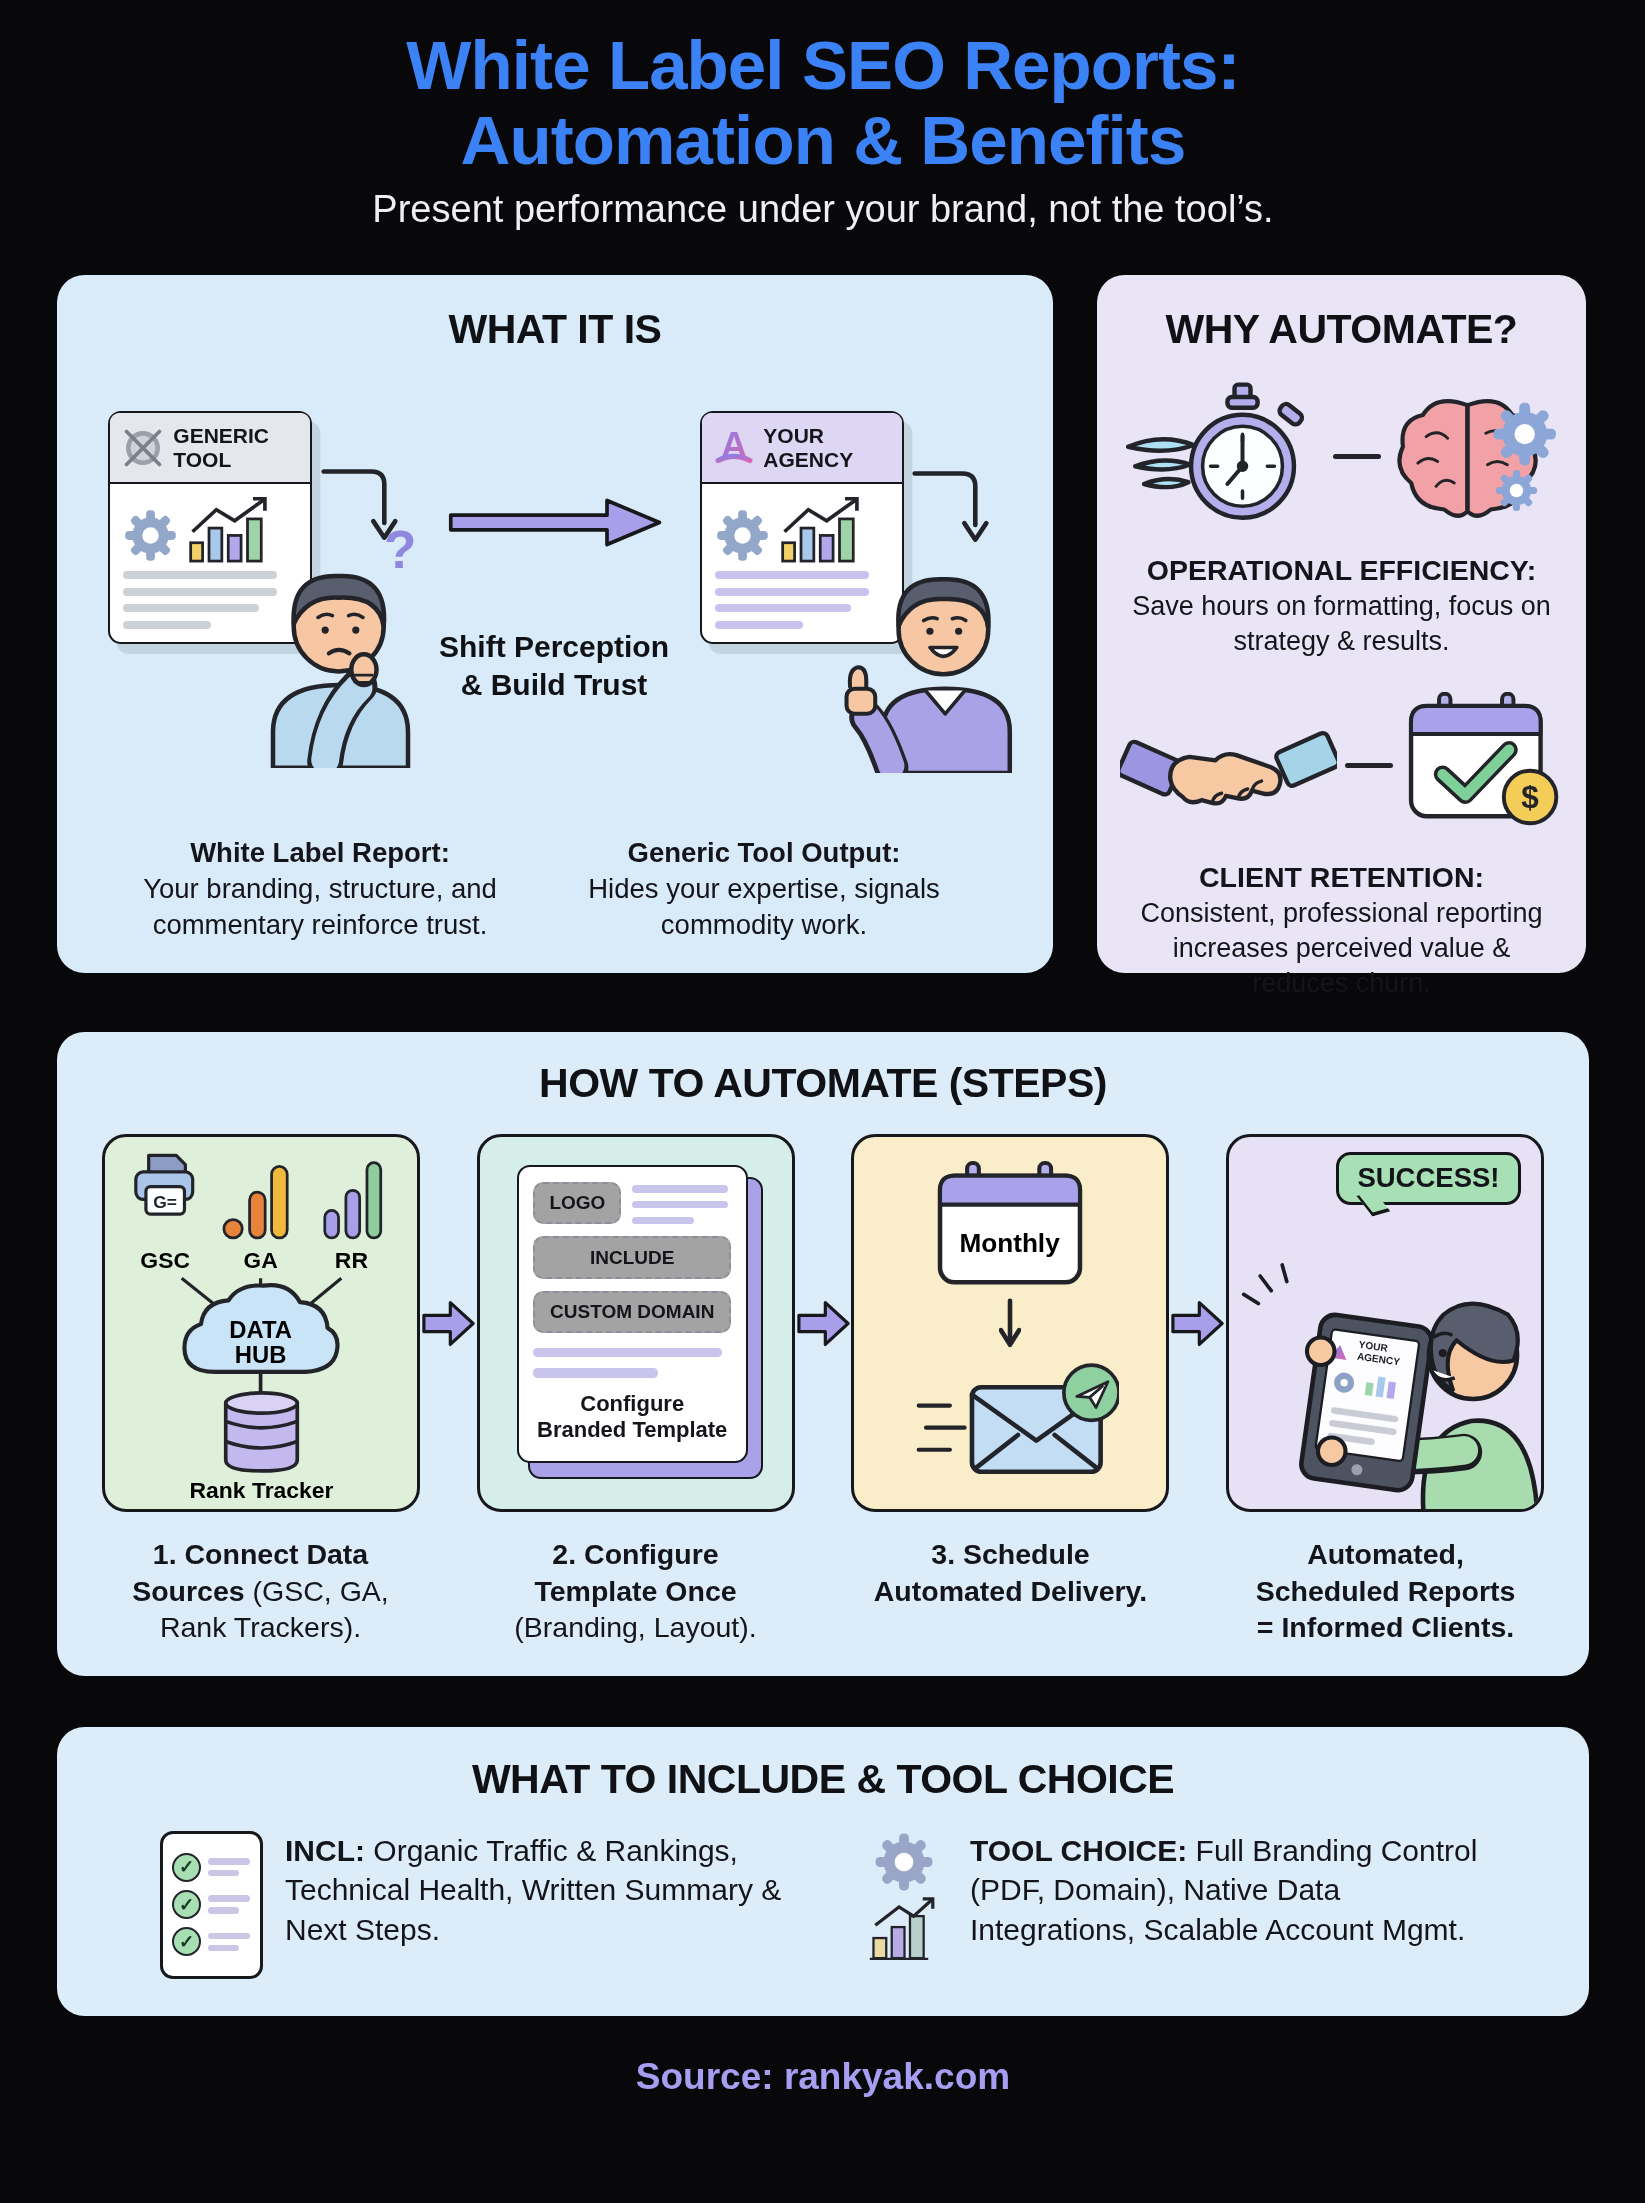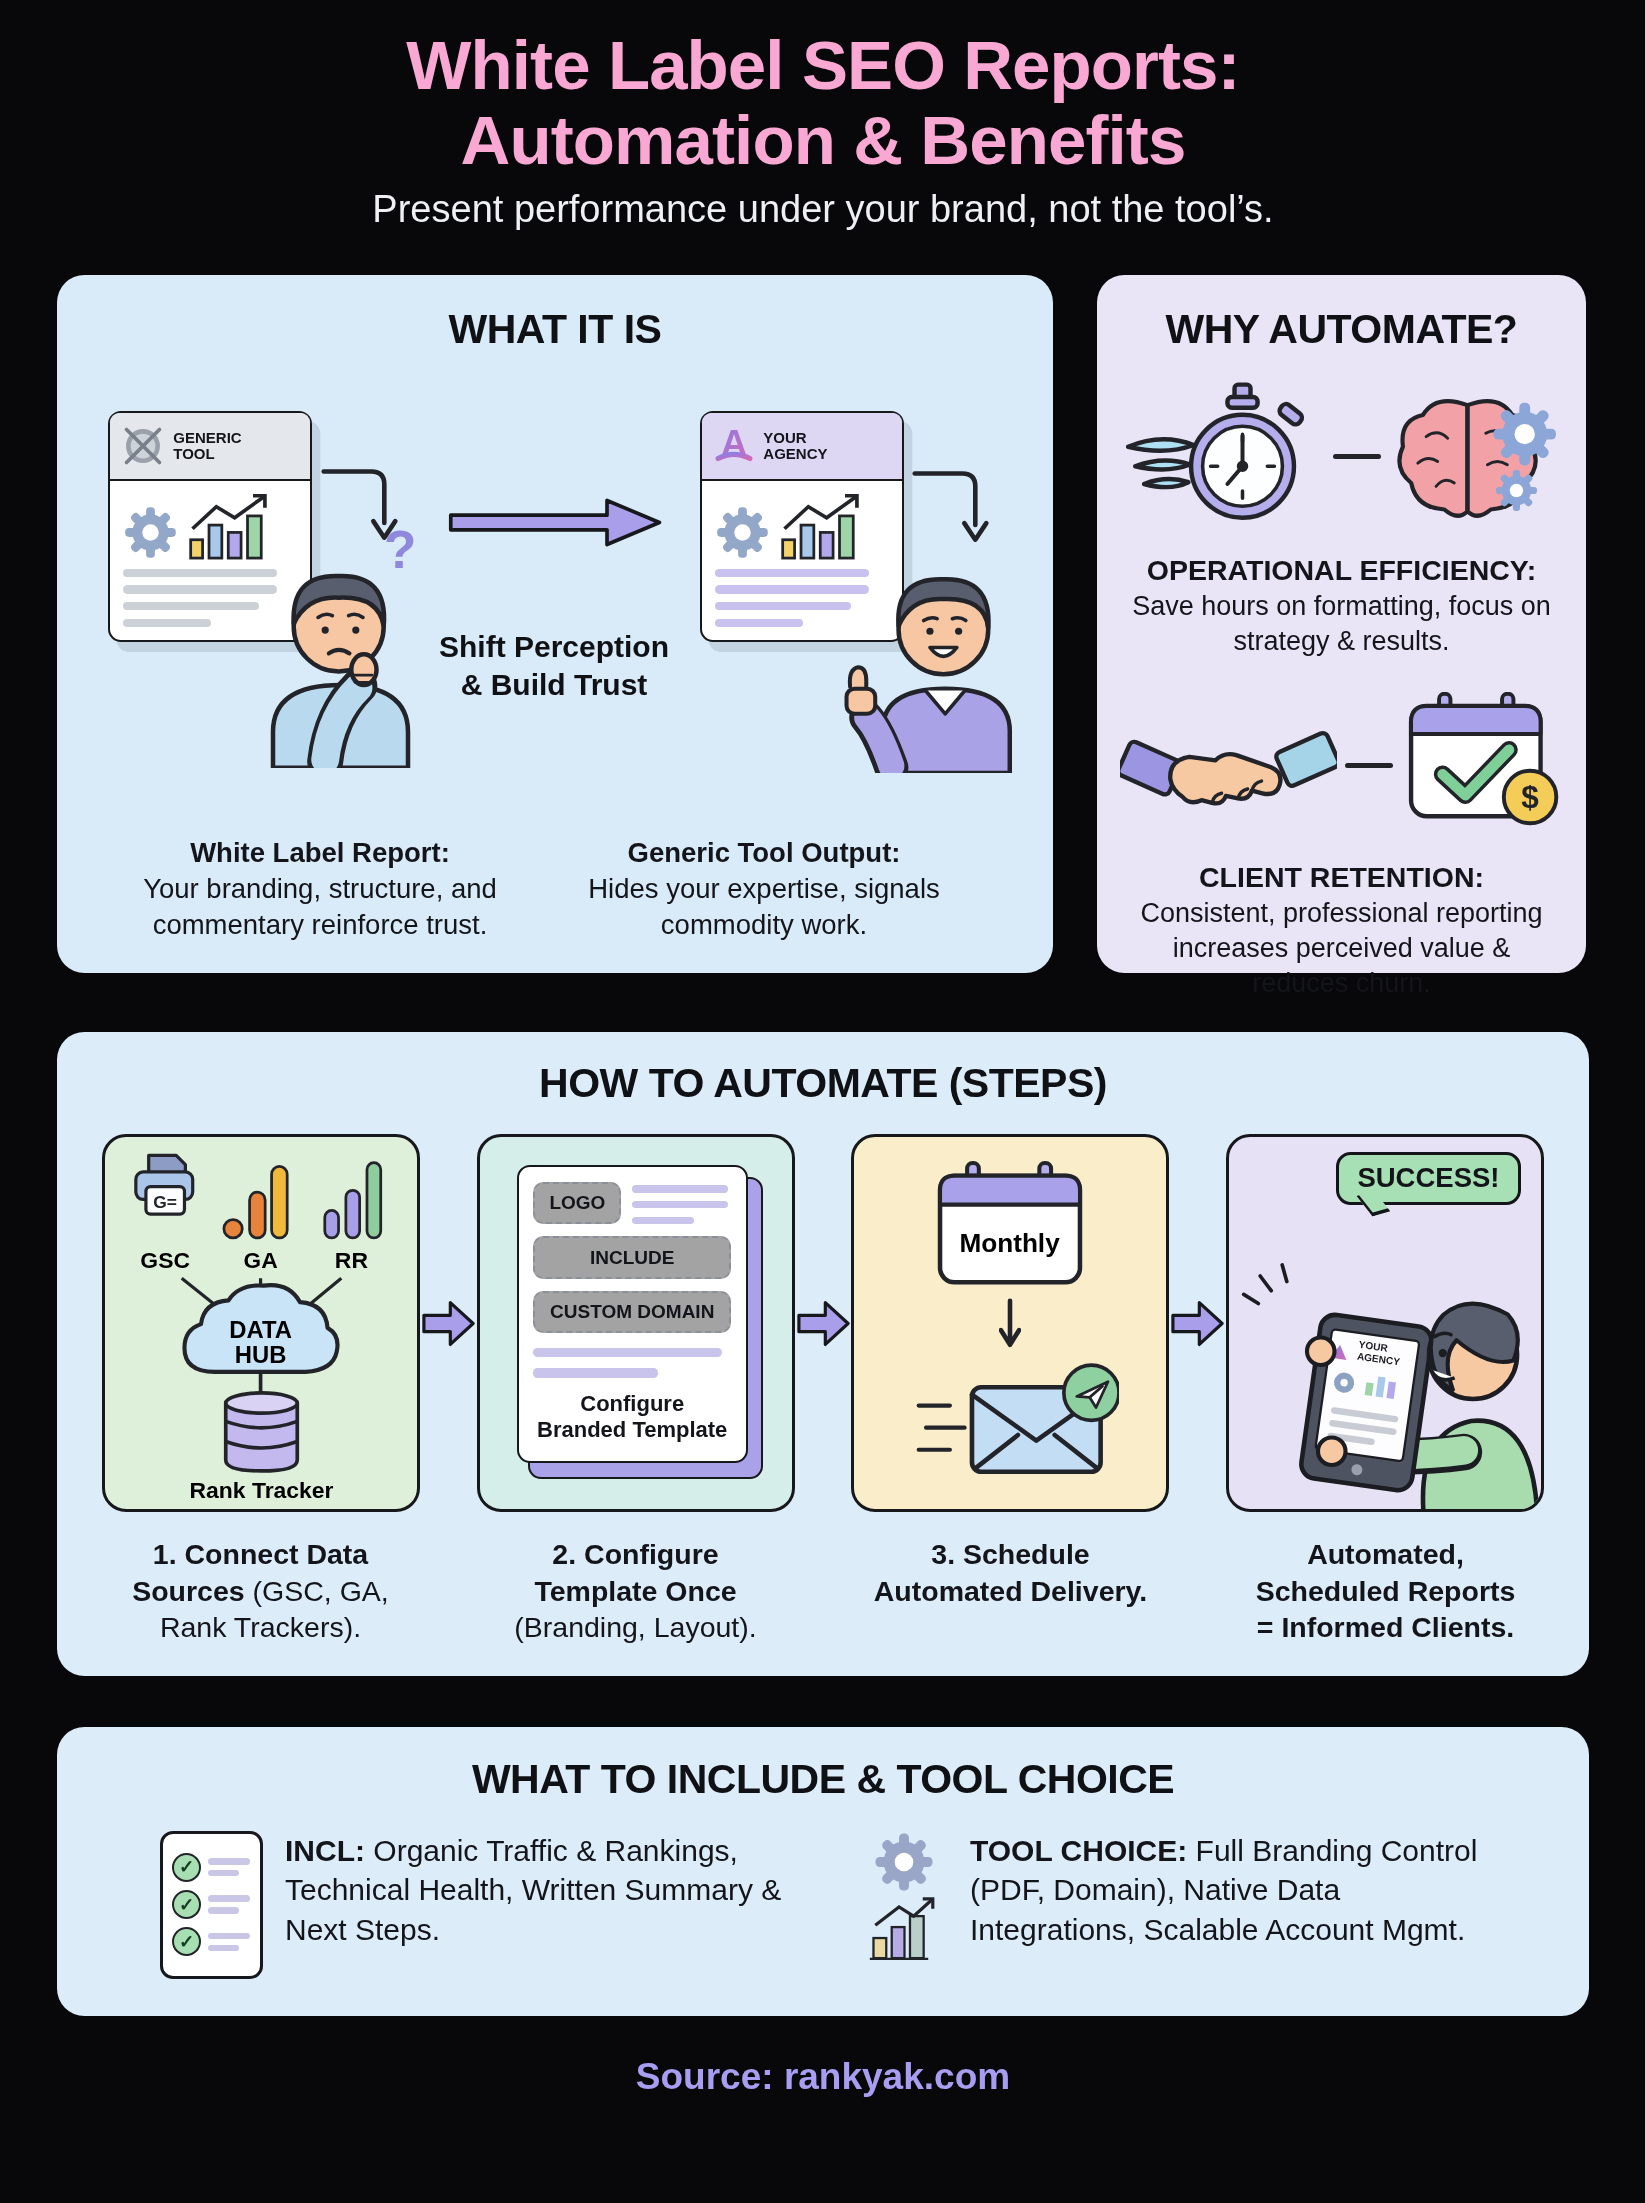--- a/index.html
+++ b/index.html
@@ -1,30 +1,30 @@
 <!DOCTYPE html>
 <html style="font-size:14.7px"><head>
 <meta charset="utf-8">
 <style>
   html,body{margin:0;padding:0}
   body{width:1646px;height:2204px;background:#08080a;font-family:"Liberation Sans",sans-serif;color:#14151a;overflow:hidden}
   .page{padding:27.5px 57px 0}
-  .title{font-size:69px;font-weight:800;color:#f9a8d4;text-align:center;line-height:1.1;max-width:1166px;margin:0 auto;letter-spacing:-0.9px}
+  .title{font-size:69px;font-weight:800;color:#3b82f6;text-align:center;line-height:1.1;max-width:1166px;margin:0 auto;letter-spacing:-0.9px}
   .subtitle{font-size:38px;color:#eef0f4;text-align:center;margin-top:9.2px;font-weight:400}
   .panel{border-radius:27.5px;box-sizing:border-box}
   .panel h2{font-size:41px;font-weight:800;text-align:center;margin:0;letter-spacing:-0.5px;color:#101114}
   .row1{display:flex;gap:44px;margin-top:44px}
   .what{background:#d9eaf8;width:996px;height:698px;position:relative;flex:none}
   .what h2{position:absolute;top:31px;width:100%}
   .abs{position:absolute}
   
   .mini-card{width:200px;background:#fff;border:2.8px solid #17181c;border-radius:13px;box-shadow:8.3px 10px 0 #c2d3e2}
   .mini-head{display:flex;align-items:center;gap:8.3px;padding:11px 11px;background:#e4e7eb;border-bottom:2.8px solid #17181c;border-radius:9.2px 9.2px 0 0;min-height:57px;box-sizing:border-box}
   .agency .mini-head{background:#ded7f4}
-  .mini-title{font-size:15px;font-weight:800;line-height:1.1}
+  .mini-title{font-size:21px;font-weight:800;line-height:1.1}
   .mini-body{padding:11px 13px 13px}
   .mini-row{display:flex;align-items:flex-end;gap:9.2px}
   .ph i{display:block;height:8.3px;border-radius:4.6px;background:#ccd1d8;margin-top:8.3px}
   .agency .ph i{background:#c9c2ee}
   .ph .w1{width:154px}.ph .w2{width:154px}.ph .w3{width:136px}.ph .w4{width:88px}
   .qmark{font-size:53px;font-weight:800;color:#8f88dd}
   .shift{width:234px;font-size:30px;font-weight:700;text-align:center;line-height:1.25;color:#101114}
   .wcaps{position:absolute;bottom:31px;left:0;width:100%;display:flex}
   .wcap{font-size:27.5px;text-align:center;line-height:1.3}
   .wcap b{display:block;font-weight:800}

